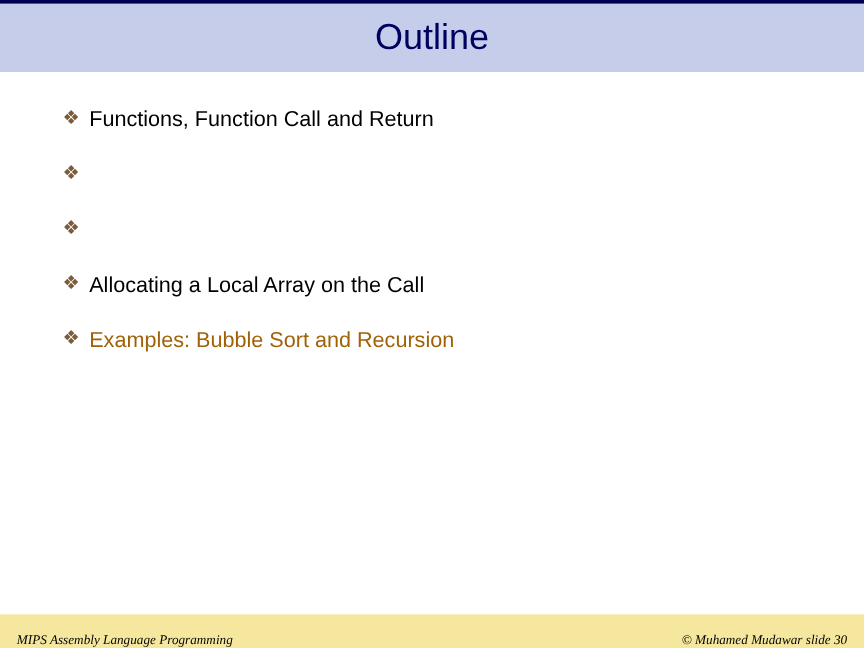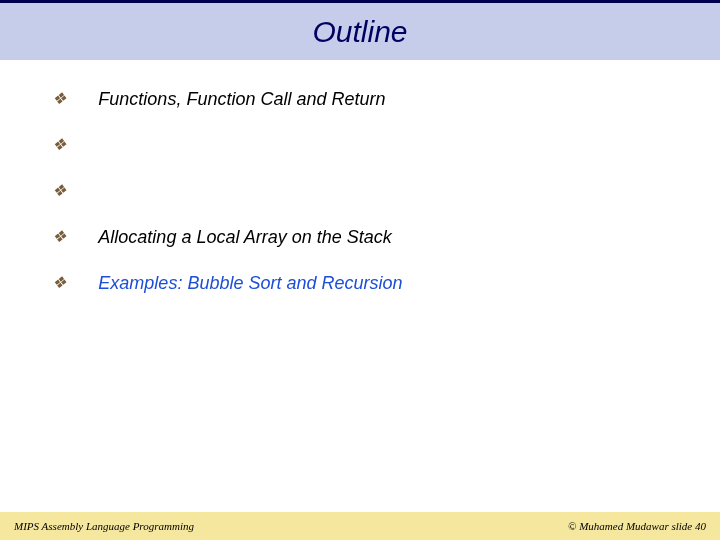--- a/index.html
+++ b/index.html
@@ -1,15 +1,15 @@
 <!DOCTYPE html>
 <html><head>
 <meta charset="utf-8">
 <style>
-  * { margin: 0; padding: 0; box-sizing: border-box; font-style: italic; }
+  * { margin: 0; padding: 0; box-sizing: border-box; }
   body {
     width: 720px;
     height: 540px;
     background: #ffffff;
     font-family: Arial, Helvetica, sans-serif;
     position: relative;
     overflow: hidden;
   }
   .title-bar {
     width: 100%;
@@ -30,41 +30,40 @@
     padding: 28px 52px 0 52px;
   }
   .bullet-item {
     display: flex;
     align-items: flex-start;
     margin-bottom: 24px;
     font-size: 18px;
     color: #000000;
   }
   .bullet-item.active .bullet-text {
-    color: #1d4ed8;
+    color: #a16207;
   }
   .bullet-icon {
     color: #7a5c3a;
     margin-right: 8px;
     font-size: 16px;
     line-height: 22px;
   }
   .bullet-text {
     line-height: 22px;
-    margin-left: 24px;
   }
   .footer {
     position: absolute;
     bottom: 0;
     left: 0;
     width: 100%;
     height: 28px;
     background: #f5e79e;
     display: flex;
-    align-items: center;
+    align-items: flex-end;
     justify-content: space-between;
     padding: 0 14px;
     font-family: "Times New Roman", Times, serif;
     font-style: italic;
     font-size: 11px;
     color: #000000;
   }
   .footer-left { flex: 1; text-align: left; }
   .footer-center { flex: 1; text-align: center; }
   .footer-right { flex: 1; text-align: right; white-space: nowrap; }
@@ -82,24 +81,24 @@
     <span class="bullet-text">Functions, Function Call and Return</span>
   </div>
   <div class="bullet-item">
     <span class="bullet-icon">❖</span>
   </div>
   <div class="bullet-item">
     <span class="bullet-icon">❖</span>
   </div>
   <div class="bullet-item">
     <span class="bullet-icon">❖</span>
-    <span class="bullet-text">Allocating a Local Array on the Stack</span>
+    <span class="bullet-text">Allocating a Local Array on the Call</span>
   </div>
   <div class="bullet-item active">
     <span class="bullet-icon">❖</span>
     <span class="bullet-text">Examples: Bubble Sort and Recursion</span>
   </div>
 </div>
 
 <div class="footer">
   <div class="footer-left">MIPS Assembly Language Programming</div>
-  <div class="footer-right">© Muhamed Mudawar   slide 40</div>
+  <div class="footer-right">© Muhamed Mudawar   slide 30</div>
 </div>
 
 </body></html>

